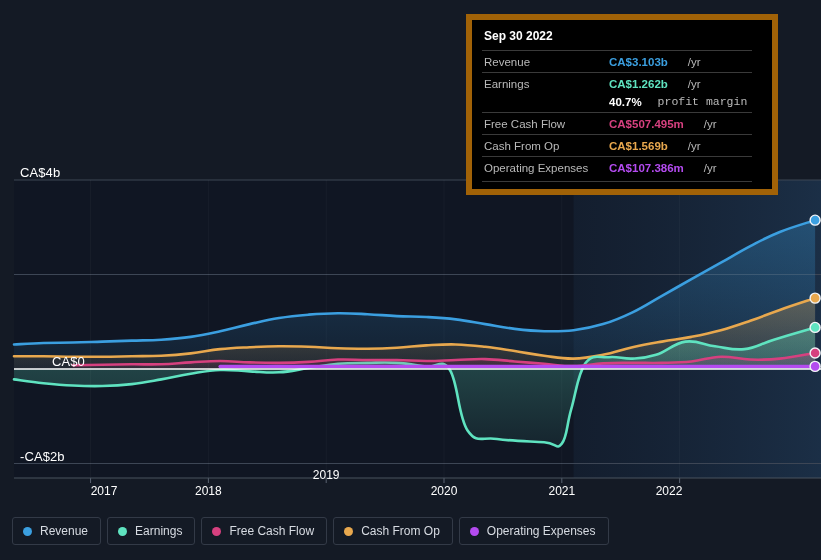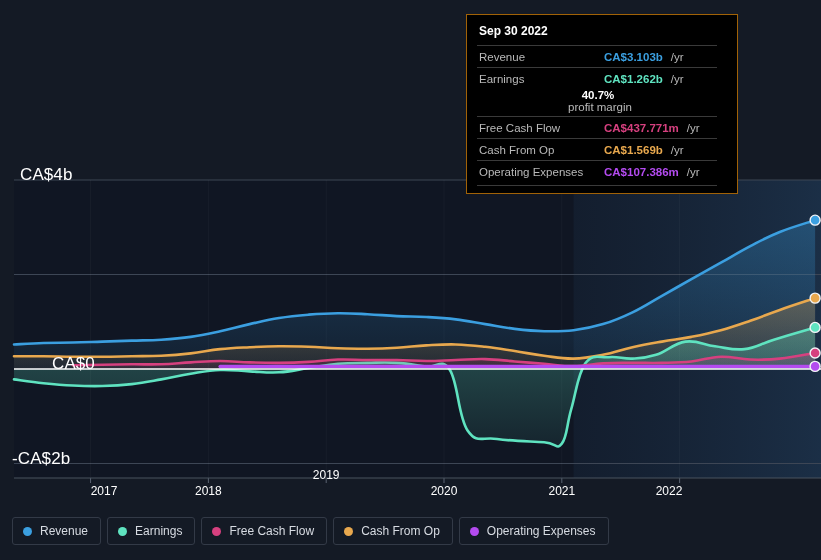--- a/index.html
+++ b/index.html
@@ -26,66 +26,66 @@
   #chart-wrap {
     position: absolute;
     left: 0; top: 0;
     width: 821px; height: 505px;
   }
   #chart-svg { display: block; }
 
   
   .y-label {
     position: absolute;
-    font-size: 17px;
+    font-size: 13px;
     color: #ffffff;
     letter-spacing: .1px;
     white-space: nowrap;
   }
   .x-label {
     position: absolute;
     font-size: 12px;
     color: #ffffff;
     transform: translateX(-50%);
     white-space: nowrap;
   }
 
   
   #tooltip {
     position: absolute;
     left: 466px; top: 14px;
-    width: 272px;
+    width: 312px;
     background: #000000;
-    border: 1px solid #a16207;
+    border: 6px solid #a16207;
     box-sizing: border-box;
     padding: 8px 20px 7px 10px;
     font-size: 11.5px;
   }
   #tooltip .tt-date {
     color: #ffffff;
     font-weight: bold;
     font-size: 12px;
     padding: 1px 0 7px 2px;
   }
   .tt-row {
     display: flex;
     align-items: center;
     border-top: 1px solid #3a3a3a;
     padding: 3px 0 3px 2px;
     min-height: 15px;
   }
-  .tt-row.tt-sub { border-top: none; padding-top: 0; flex-direction: column; }
+  .tt-row.tt-sub { border-top: none; padding-top: 0; }
   .tt-name {
     width: 125px;
     color: #b9b9b9;
     flex: 0 0 auto;
   }
   .tt-val { font-weight: bold; }
-  .tt-unit { color: #b9b9b9; margin-left: 8px; }
-  .tt-submetric { color: #b9b9b9; margin-left: 4px; }
+  .tt-unit { color: #b9b9b9; margin-left: 20px; }
+  .tt-submetric { color: #b9b9b9; margin-left: 16px; font-family: Liberation Mono, monospace; }
 
   
   #legend {
     position: absolute;
     left: 12px; top: 517px;
     display: flex;
     gap: 6px;
   }
   .legend-item {
     display: flex;
@@ -176,21 +176,21 @@
         <circle cx="815.1094890511004" cy="298.125" r="5" fill="#e8a84e" stroke="#f2f4f8" stroke-width="1.4"></circle>
         <circle cx="815.1094890511004" cy="327.42" r="5" fill="#5fe3c0" stroke="#f2f4f8" stroke-width="1.4"></circle>
         <circle cx="815.1094890511004" cy="352.935" r="5" fill="#d6407f" stroke="#f2f4f8" stroke-width="1.4"></circle>
         <circle cx="815.1094890511004" cy="366.40125" r="5" fill="#b44bf0" stroke="#f2f4f8" stroke-width="1.4"></circle>
       </svg>
   </div>
 
   <div id="axis-labels">
       <div class="y-label" style="left: 20px; top: 165px;">CA$4b</div>
       <div class="y-label" style="left: 20px; top: 354px; margin-left: 32px;">CA$0</div>
-      <div class="y-label" style="left: 12px; top: 448.5px;">-CA$2b</div>
+      <div class="y-label" style="left: 20px; top: 448.5px;">-CA$2b</div>
       <div class="x-label" style="left: 104px; top: 484px;">2017</div>
       <div class="x-label" style="left: 208.387px; top: 484px;">2018</div>
       <div class="x-label" style="left: 326.197px; top: 468px;">2019</div>
       <div class="x-label" style="left: 444.007px; top: 484px;">2020</div>
       <div class="x-label" style="left: 561.818px; top: 484px;">2021</div>
       <div class="x-label" style="left: 669px; top: 484px;">2022</div>
     </div>
 
   <div id="tooltip">
     <div class="tt-date">Sep 30 2022</div>
@@ -205,21 +205,21 @@
           <span class="tt-val" style="color: rgb(95, 227, 192);">CA$1.262b</span>
           <span class="tt-unit">/yr</span>
         </div>
         <div class="tt-row tt-sub">
           <span class="tt-name"></span>
           <span class="tt-val" style="color: rgb(255, 255, 255);">40.7%</span>
           <span class="tt-submetric">profit margin</span>
         </div>
         <div class="tt-row">
           <span class="tt-name">Free Cash Flow</span>
-          <span class="tt-val" style="color: rgb(214, 64, 127);">CA$437.771m</span>
+          <span class="tt-val" style="color: rgb(214, 64, 127);">CA$507.495m</span>
           <span class="tt-unit">/yr</span>
         </div>
         <div class="tt-row">
           <span class="tt-name">Cash From Op</span>
           <span class="tt-val" style="color: rgb(232, 168, 78);">CA$1.569b</span>
           <span class="tt-unit">/yr</span>
         </div>
         <div class="tt-row">
           <span class="tt-name">Operating Expenses</span>
           <span class="tt-val" style="color: rgb(180, 75, 240);">CA$107.386m</span>

